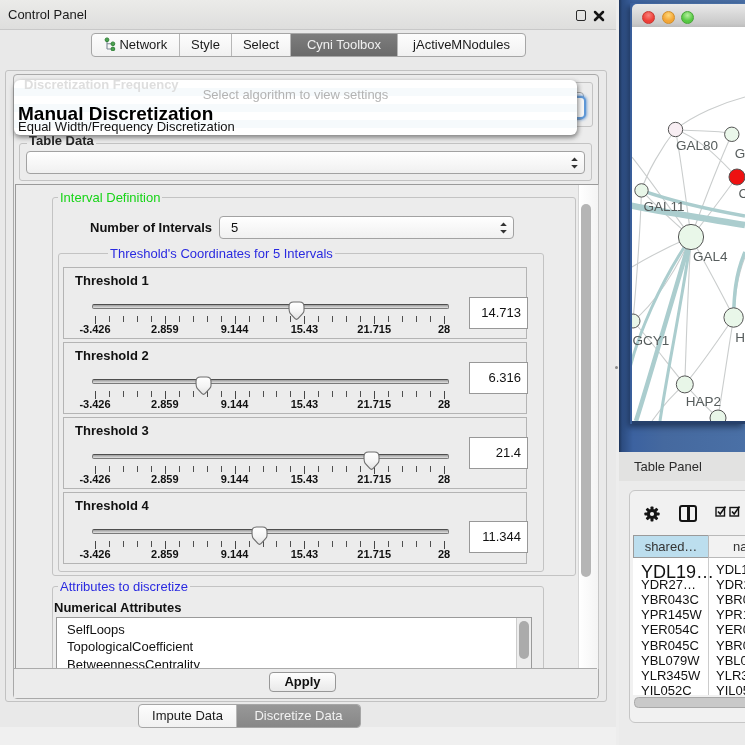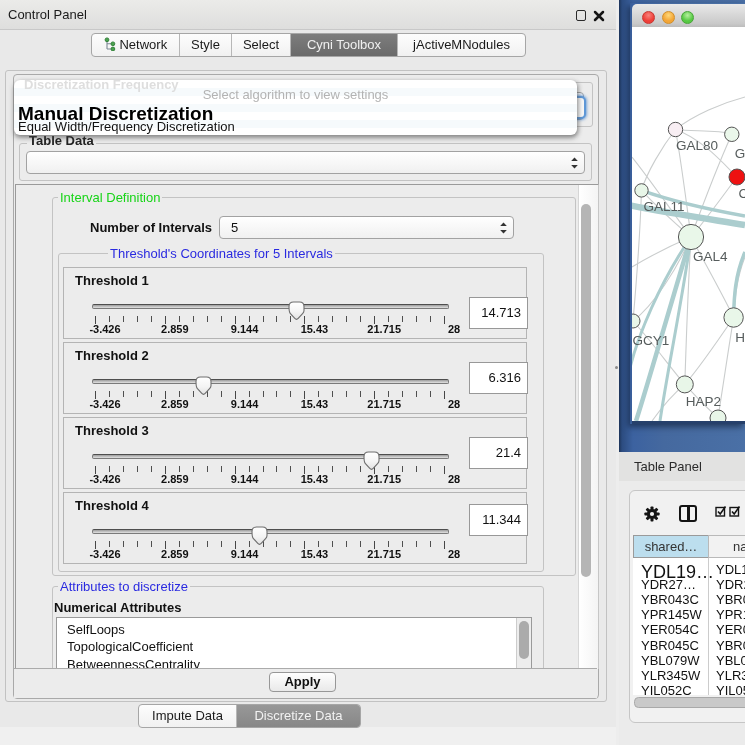--- a/index.html
+++ b/index.html
@@ -6,21 +6,21 @@
  font-family:"Liberation Sans",sans-serif;background:#e9e9e9;}
 .abs{position:absolute;}
 .b13{font-size:13px;font-weight:bold;color:#111;}
 .tpanel{border:1px solid #b4b4b4;background:#ececec;}
 .track{width:355px;height:3px;border:1px solid #7a7a7a;border-top-color:#4e4e4e;border-radius:2px;
  background:linear-gradient(180deg,#9c9c9c,#e2e2e2);}
 .ticks-minor{width:351px;height:6px;
  background:repeating-linear-gradient(90deg,#4f4f4f 0,#4f4f4f 1px,transparent 1px,transparent 13.96px);}
 .ticks-major{width:351px;height:8px;
  background:repeating-linear-gradient(90deg,#474747 0,#474747 1px,transparent 1px,transparent 69.8px);}
-.ticklab{width:60px;text-align:center;font-size:11px;font-weight:bold;color:#111;padding-left:10px;}
+.ticklab{width:60px;text-align:center;font-size:11px;font-weight:bold;color:#111;}
 .valbox{width:51px;height:30px;background:#fff;border:1px solid #989898;
  font-size:13px;color:#111;text-align:right;line-height:30px;padding-right:6px;}
 .gbox{border:1px solid #c3c3c3;border-radius:3px;}
 .glab{font-size:13px;background:#ececec;padding:0 2px;line-height:13px;}
 .combo{background:linear-gradient(180deg,#ffffff,#f0f0f0);border:1px solid #a2a2a2;
  border-radius:4px;font-size:13px;color:#111;}
 .arrows{position:absolute;right:5px;top:50%;transform:translateY(-50%);width:9px;}
 .arrows svg{display:block;}
 .tabseg{height:22px;display:flex;border:1px solid #a6a6a6;border-radius:4px;overflow:hidden;
  background:linear-gradient(180deg,#fdfdfd,#f1f1f1);}
@@ -183,21 +183,21 @@
  <path d="M 1,5.5 Q 1,1 5.5,1 L 11.5,1 Q 16,1 16,5.5 L 16,9.5 Q 16,11 14.8,12.3 L 10.2,17.4 Q 8.5,19.3 6.8,17.4 L 2.2,12.3 Q 1,11 1,5.5 Z" fill="url(#thg307)" stroke="#6e6e6e" stroke-width="1.1"></path>
 </svg>
 <div class="abs ticks-minor" style="left:79.0px;top:356px;"></div>
 <div class="abs ticks-major" style="left:79.0px;top:356px;"></div>
 <div class="abs ticklab" style="left:49.0px;top:363px;">-3.426</div>
 <div class="abs ticklab" style="left:118.8px;top:363px;">2.859</div>
 <div class="abs ticklab" style="left:188.6px;top:363px;">9.144</div>
 <div class="abs ticklab" style="left:258.4px;top:363px;">15.43</div>
 <div class="abs ticklab" style="left:328.2px;top:363px;">21.715</div>
 <div class="abs ticklab" style="left:398.0px;top:363px;">28</div>
-<div class="abs valbox" style="left:453.0px;top:319px;">11.344</div>
+<div class="abs valbox" style="left:453.0px;top:336px;">11.344</div>
 <div class="abs gbox" style="left:36px;top:401px;width:490px;height:90px;"></div>
 <div class="abs glab" style="left:42px;top:395px;color:#2a2ae0;">Attributes to discretize</div>
 <div class="abs b13" style="left:38px;top:415px;">Numerical Attributes</div>
 <div class="abs" style="left:40px;top:432px;width:474px;height:60px;background:#fff;border:1px solid #9a9a9a;">
  <div style="padding:3px 0 0 10px;font-size:13px;color:#111;line-height:17.4px;">SelfLoops<br>TopologicalCoefficient<br>BetweennessCentrality</div>
  <div class="abs" style="right:0;top:0;width:14px;height:60px;background:#ededed;border-left:1px solid #ccc;"></div>
  <div class="abs" style="right:2px;top:3px;width:10px;height:38px;border-radius:5px;background:#ababab;"></div>
 </div>
 <div class="abs" style="left:562px;top:0;width:19px;height:484px;background:linear-gradient(90deg,#fff,#f4f4f4);border-left:1px solid #d6d6d6;"></div>
 <div class="abs" style="left:565px;top:19px;width:10px;height:373px;border-radius:5px;background:#b5b5b5;"></div>

